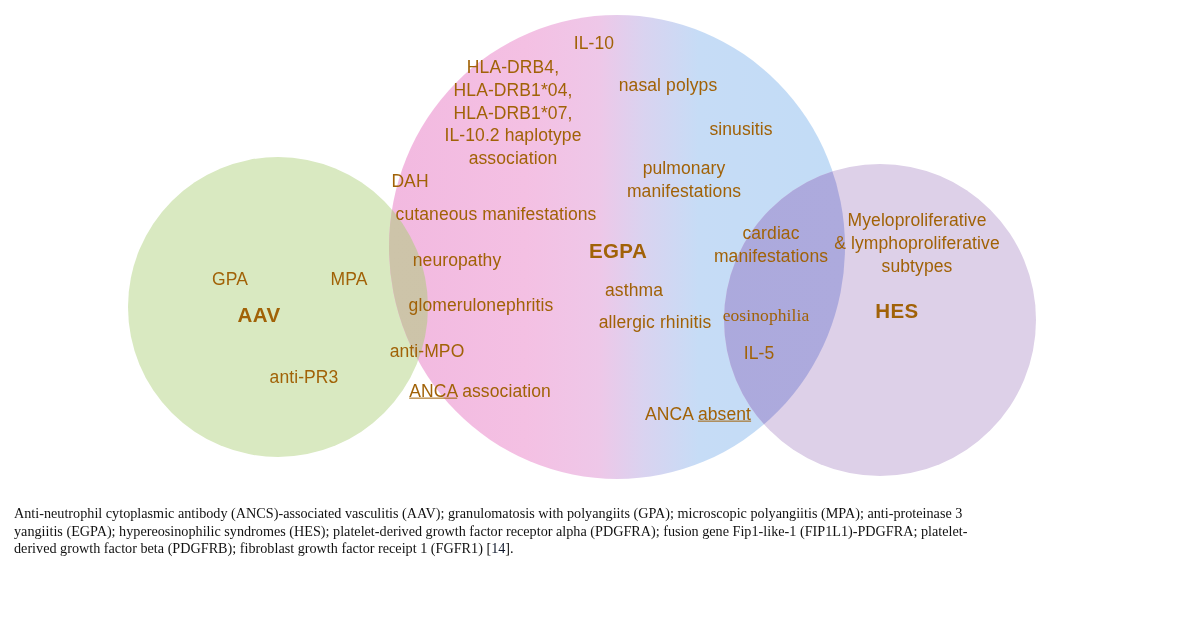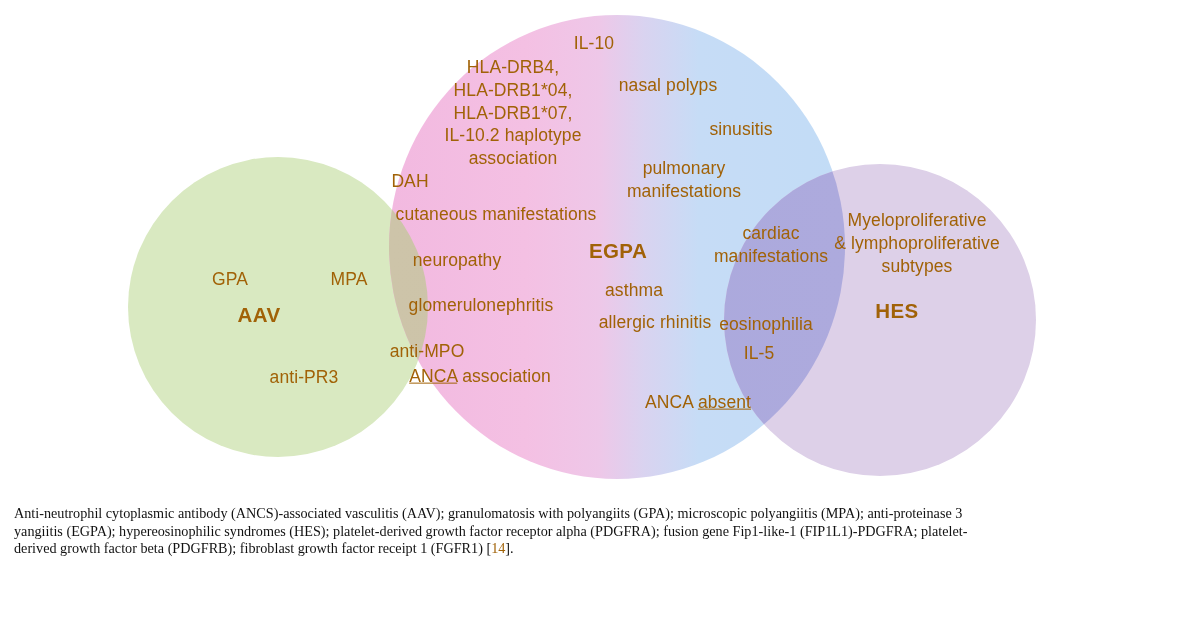--- a/index.html
+++ b/index.html
@@ -36,21 +36,21 @@
   
   #caption{
     position:absolute;left:14px;top:505px;width:1176px;
     font-family:"Liberation Serif", serif;
     font-size:14.2px;
     line-height:17.6px;
     color:#111111;
   }
   #caption .figline{white-space:nowrap;}
   #caption b{font-weight:bold;}
-  #caption .ref{color:#a16207;}
+  #caption .ref{color:#0f172a;}
 </style>
 </head>
 <body>
 
 <div id="figure-root">
 
   <div id="venn-area">
     <svg id="venn-svg" viewBox="0 0 1200 495" xmlns="http://www.w3.org/2000/svg">
       <defs>
         <linearGradient id="egpaGrad" x1="0" y1="0" x2="1" y2="0">
@@ -97,40 +97,40 @@
     <div class="vlabel" style="left:230px;top:279px;">GPA</div>
     <div class="vlabel bold" style="left:259px;top:315px;">AAV</div>
     <div class="vlabel" style="left:304px;top:377px;">anti-PR3</div>
 
     <div class="vlabel" style="left:349px;top:279px;">MPA</div>
     <div class="vlabel" style="left:410px;top:181px;">DAH</div>
     <div class="vlabel" style="left:484px;top:214px;margin-left:12px;">cutaneous manifestations</div>
     <div class="vlabel" style="left:457px;top:260px;">neuropathy</div>
     <div class="vlabel" style="left:481px;top:305px;">glomerulonephritis</div>
     <div class="vlabel" style="left:427px;top:351px;">anti-MPO</div>
-    <div class="vlabel" style="left:480px;top:376px;"><span class="u">ANCA</span><span> association</span></div>
+    <div class="vlabel" style="left:480px;top:391px;"><span class="u">ANCA</span><span> association</span></div>
 
     <div class="vlabel" style="left:594px;top:43px;">IL-10</div>
     <div class="vlabel" style="left:513px;top:113px;">HLA-DRB4,
 HLA-DRB1*04,
 HLA-DRB1*07,
 IL-10.2 haplotype
 association</div>
     <div class="vlabel" style="left:668px;top:85px;">nasal polyps</div>
     <div class="vlabel" style="left:741px;top:129px;">sinusitis</div>
     <div class="vlabel" style="left:684px;top:180px;">pulmonary
 manifestations</div>
     <div class="vlabel bold" style="left:618px;top:251px;">EGPA</div>
     <div class="vlabel" style="left:634px;top:290px;">asthma</div>
     <div class="vlabel" style="left:655px;top:322px;">allergic rhinitis</div>
-    <div class="vlabel" style="left:698px;top:402px;text-align:right;"><span>ANCA </span><span class="u">absent</span></div>
+    <div class="vlabel" style="left:698px;top:414px;text-align:right;"><span>ANCA </span><span class="u">absent</span></div>
 
     <div class="vlabel" style="left:771px;top:245px;">cardiac
 manifestations</div>
-    <div class="vlabel" style="left:766px;top:324px;">eosinophilia</div>
+    <div class="vlabel" style="left:766px;top:315px;font-family:Liberation Serif, serif;">eosinophilia</div>
     <div class="vlabel" style="left:759px;top:353px;">IL-5</div>
 
     <div class="vlabel" style="left:917px;top:243px;">Myeloproliferative
 &amp; lymphoproliferative
 subtypes</div>
     <div class="vlabel bold" style="left:897px;top:311px;">HES</div>
   </div>
 
   <div id="caption">
     <div class="figline">Anti-neutrophil cytoplasmic antibody (ANCS)-associated vasculitis (AAV); granulomatosis with polyangiits (GPA); microscopic polyangiitis (MPA); anti-proteinase 3</div>

